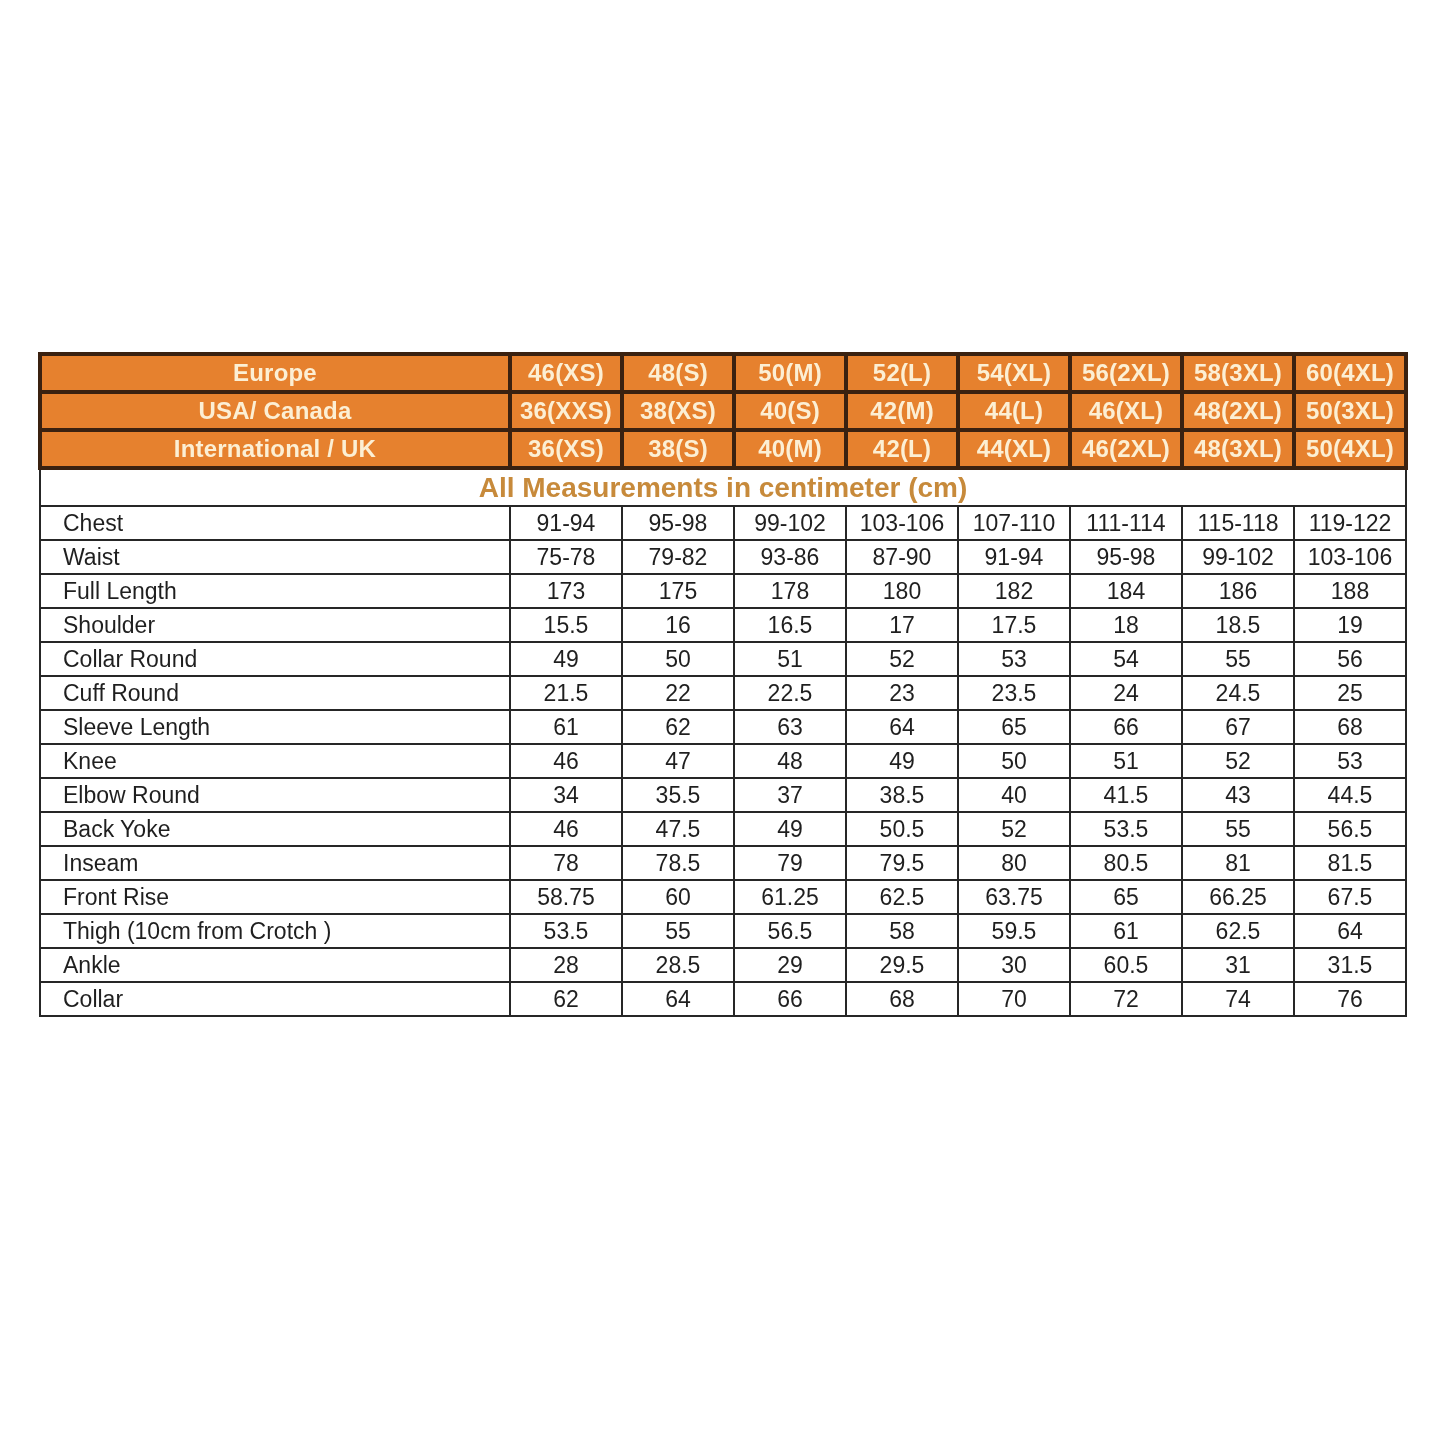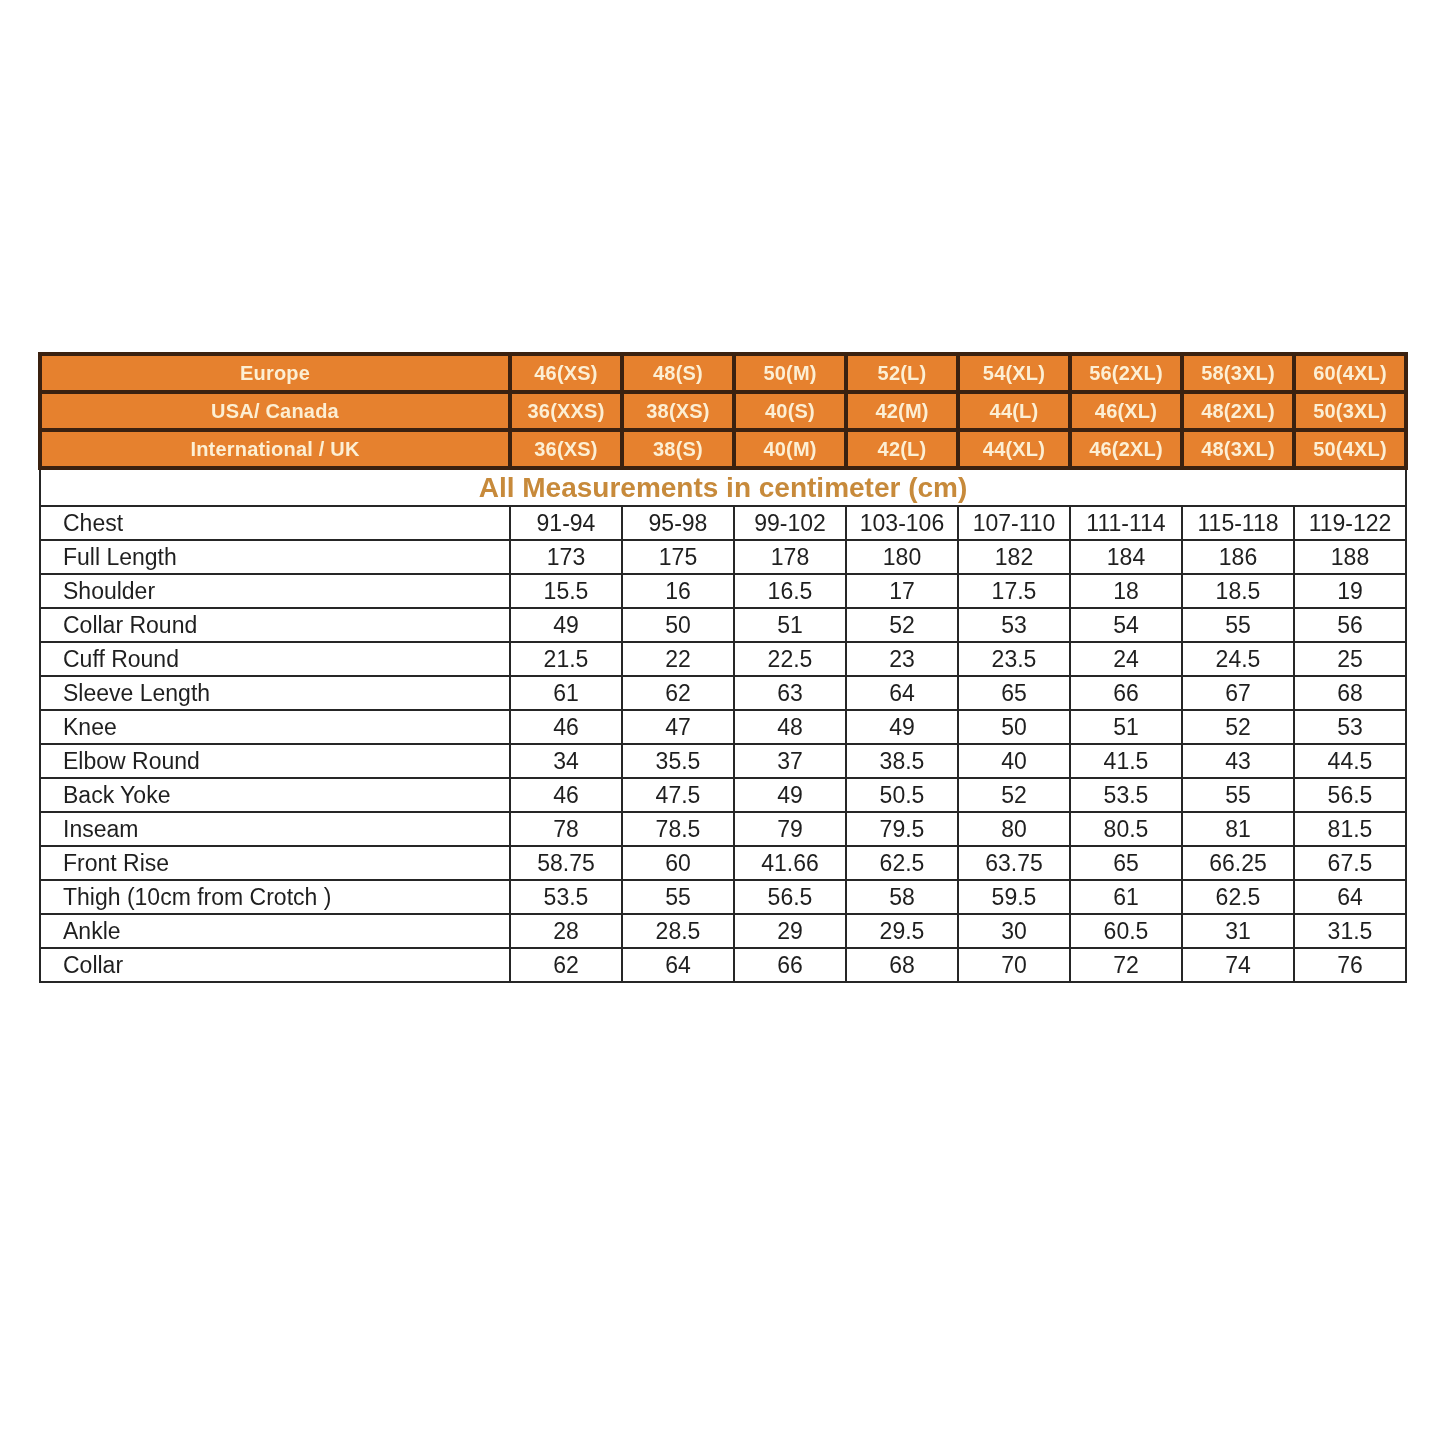--- a/index.html
+++ b/index.html
@@ -31,21 +31,21 @@
     width: 1370px;
     border-collapse: collapse;
     table-layout: fixed;
   }
   
   thead td {
     background: var(--header-bg);
     border: 4px solid var(--header-border);
     color: var(--header-text);
     font-weight: bold;
-    font-size: 20px;
+    font-size: 24px;
     text-align: center;
     height: 38px;
     padding: 0 2px;
     letter-spacing: 0.2px;
     white-space: nowrap;
     overflow: hidden;
   }
   
   td.note {
     background: var(--page-bg);
@@ -136,20 +136,31 @@
           <td>91-94</td>
           <td>95-98</td>
           <td>99-102</td>
           <td>103-106</td>
           <td>107-110</td>
           <td>111-114</td>
           <td>115-118</td>
           <td>119-122</td>
         </tr>
         <tr>
+          <td class="label">Waist</td>
+          <td>75-78</td>
+          <td>79-82</td>
+          <td>93-86</td>
+          <td>87-90</td>
+          <td>91-94</td>
+          <td>95-98</td>
+          <td>99-102</td>
+          <td>103-106</td>
+        </tr>
+        <tr>
           <td class="label">Full Length</td>
           <td>173</td>
           <td>175</td>
           <td>178</td>
           <td>180</td>
           <td>182</td>
           <td>184</td>
           <td>186</td>
           <td>188</td>
         </tr>
@@ -238,21 +249,21 @@
           <td>79.5</td>
           <td>80</td>
           <td>80.5</td>
           <td>81</td>
           <td>81.5</td>
         </tr>
         <tr>
           <td class="label">Front Rise</td>
           <td>58.75</td>
           <td>60</td>
-          <td>41.66</td>
+          <td>61.25</td>
           <td>62.5</td>
           <td>63.75</td>
           <td>65</td>
           <td>66.25</td>
           <td>67.5</td>
         </tr>
         <tr>
           <td class="label">Thigh (10cm from Crotch )</td>
           <td>53.5</td>
           <td>55</td>

